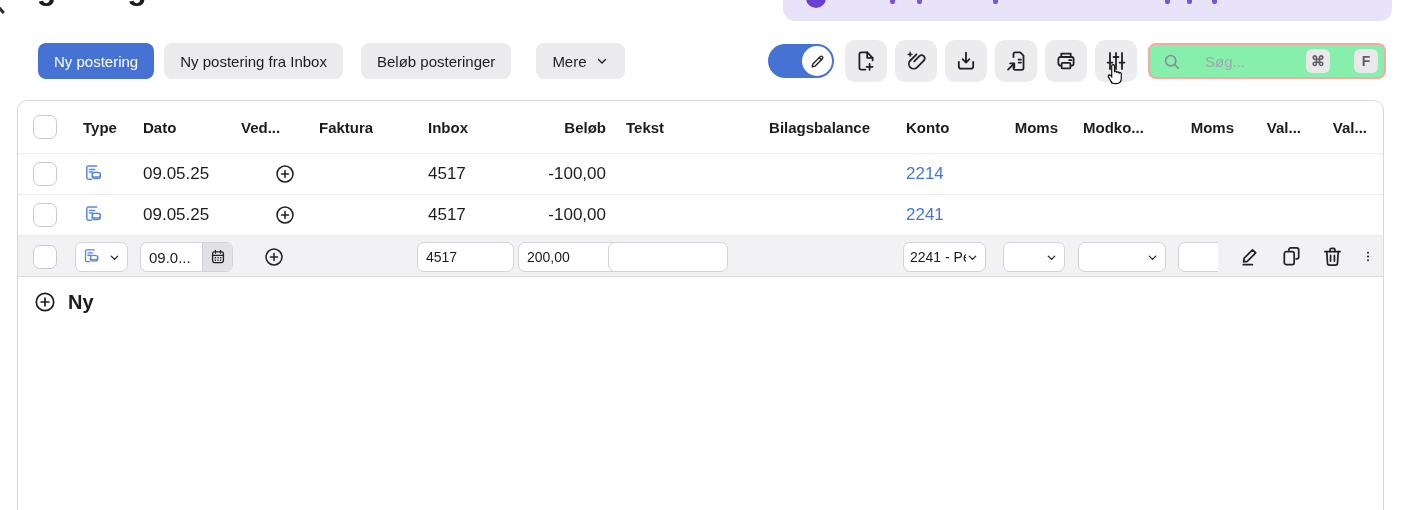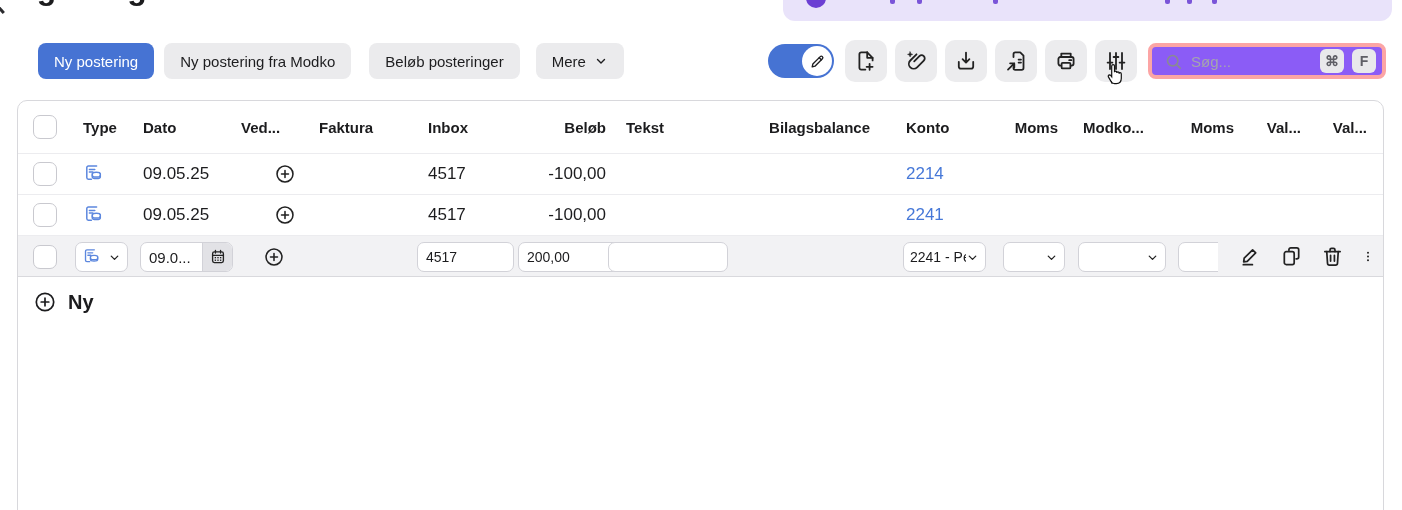--- a/index.html
+++ b/index.html
@@ -18,33 +18,33 @@
   .toast-dot { position:absolute; left:23px; top:-12px; width:20px; height:20px;
                border-radius:50%; background:#6c3fd3; }
   .bdash { position:absolute; top:0; width:5px; height:4px; background:#7a55d8; border-radius:0 0 2px 2px; }
 
   
   .toolbar-left { position:absolute; left:17px; top:43px; display:flex; align-items:center;padding-left:21px; }
   .btn { height:36px; border:none; border-radius:8px; padding:0 16px; font-size:15px;
          font-family:inherit; display:inline-flex; align-items:center; gap:8px; cursor:pointer; }
   .btn-primary { background:#4673d3; color:#fff; }
   .btn-secondary { background:#ebebed; color:#1d1d1f; }
-  .ml10{margin-left:10px} .ml18{margin-left:18px} .ml11{margin-left:16px}
+  .ml10{margin-left:10px} .ml18{margin-left:18px} .ml11{margin-left:25px}
 
   .toggle { position:absolute; left:768px; top:44px; width:66px; height:34px;
             background:#4673d3; border-radius:17px; cursor:pointer; }
   .knob { position:absolute; right:2px; top:2px; width:30px; height:30px; background:#fff;
           border-radius:50%; display:flex; align-items:center; justify-content:center; }
 
   .iconbtn { position:absolute; top:40px; width:42px; height:42px; border-radius:10px;
              background:#ececee; display:flex; align-items:center; justify-content:center; cursor:pointer; }
 
   .search { position:absolute; left:1148px; top:43px; width:238px; height:36px;
-            border:4px solid #fca5a5; border-radius:8px; background:#8b5cf6;
-            display:flex; align-items:center; gap:8px; padding:0 6px 0 12px; }
+            border:2px solid #fca5a5; border-radius:8px; background:#86efac;
+            display:flex; align-items:center; gap:24px; padding:0 6px 0 12px; }
   .search input { flex:1; min-width:0; border:none; outline:none; font-size:15px;
                   font-family:inherit; color:#1c1c1e; background:transparent; }
   .search input::placeholder { color:#a5a5ad; }
   .kbd { min-width:24px; height:24px; padding:0 5px; background:#e9e9eb; border-radius:6px;
          display:flex; align-items:center; justify-content:center;
          font-size:14px; font-weight:700; color:#5f5f66; }
 
   
   .card { position:absolute; left:17px; top:100px; width:1367px; height:460px;
           background:#fff; border:1px solid #d8d8dc; border-radius:10px; overflow:hidden; }
@@ -99,21 +99,21 @@
   <div class="bdash" style="left:107px"></div>
   <div class="bdash" style="left:134px"></div>
   <div class="bdash" style="left:210px"></div>
   <div class="bdash" style="left:382px"></div>
   <div class="bdash" style="left:404px"></div>
   <div class="bdash" style="left:429px"></div>
 </div>
 
 <div class="toolbar-left">
   <button class="btn btn-primary">Ny postering</button>
-  <button class="btn btn-secondary ml10">Ny postering fra Modko</button>
+  <button class="btn btn-secondary ml10">Ny postering fra Inbox</button>
   <button class="btn btn-secondary ml18">Beløb posteringer</button>
   <button class="btn btn-secondary ml11">
     <span>Mere</span>
     <svg width="14" height="14" viewBox="0 0 24 24" fill="none" stroke="#1d1d1f" stroke-width="2.4" stroke-linecap="round" stroke-linejoin="round">
         <path d="M6 9.5l6 6 6-6"></path>
       </svg>
   </button>
 </div>
 
 <div class="toggle">

